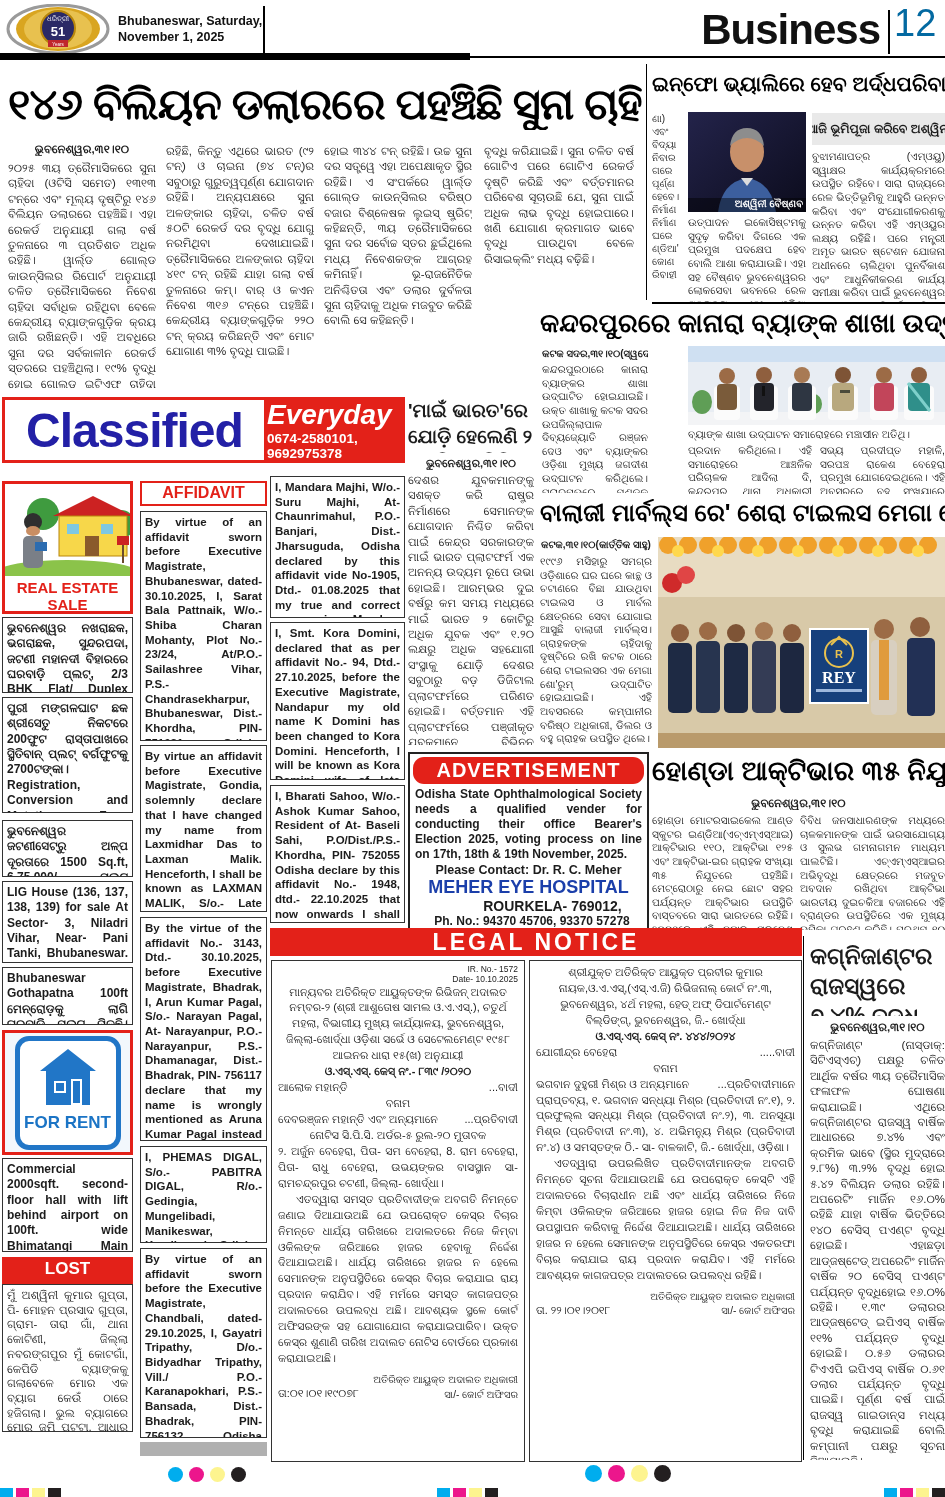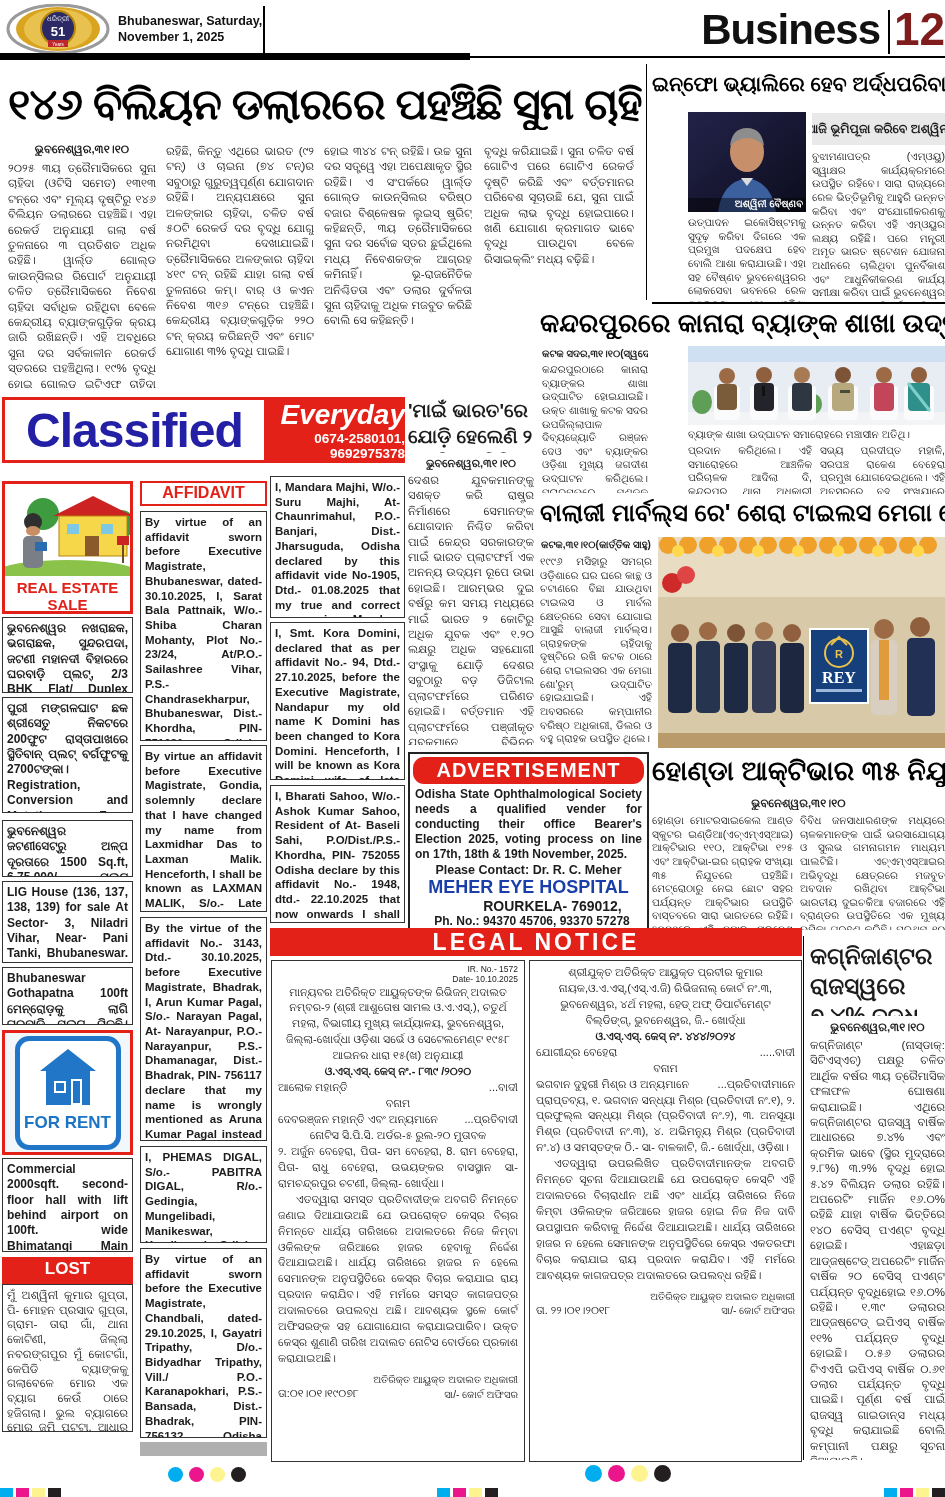--- a/index.html
+++ b/index.html
@@ -37,32 +37,33 @@
   </div>
   <div class="abs" style="left:118px;top:13px;width:145px;font-size:12.5px;font-weight:600;line-height:1.3;color:#111;">
     <div>Bhubaneswar, Saturday,</div>
     <div>November 1, 2025</div>
   </div>
   <div class="abs rule" style="left:263px;top:6px;width:2px;height:47px;"></div>
   <div class="abs rule" style="left:0;top:53px;width:470px;height:7px;"></div>
   <div class="abs rule" style="left:470px;top:56px;width:475px;height:2px;"></div>
   <div class="abs" style="left:640px;top:6px;width:240px;text-align:right;font-size:42px;font-weight:700;color:#111;letter-spacing:-1px;">Business</div>
   <div class="abs rule" style="left:888px;top:10px;width:2px;height:44px;"></div>
-  <div class="abs" style="left:894px;top:2px;width:50px;font-size:46px;font-weight:700;color:#7f1d1d;">12</div>
+  <div class="abs" style="left:894px;top:2px;width:50px;font-size:38px;font-weight:400;color:#0369a1;">12</div>
 
   <div class="abs hl" style="left:8px;top:80px;width:634px;font-size:43px;letter-spacing:-1px;">୧୪୬ ବିଲିୟନ ଡଲାରରେ ପହଞ୍ଚିଛି ସୁନା ଚାହିଦା</div>
   <div class="abs dl" style="left:8px;top:143px;width:148px;">ଭୁବନେଶ୍ୱର,୩୧।୧୦</div>
   <div class="abs bt" style="left:8px;top:161px;width:148px;height:227px;">୨୦୨୫ ୩ୟ ତ୍ରୈମାସିକରେ ସୁନା ଚାହିଦା (ଓଟିସି ସମେତ) ୧୩୧୩ ଟନ୍‌ରେ ଏବଂ ମୂଲ୍ୟ ଦୃଷ୍ଟିରୁ ୧୪୬ ବିଲିୟନ ଡଲାରରେ ପହଞ୍ଚିଛି। ଏହା ରେକର୍ଡ ଅନୁଯାୟୀ ଗଲା ବର୍ଷ ତୁଳନାରେ ୩ ପ୍ରତିଶତ ଅଧିକ ରହିଛି। ୱାର୍ଲ୍ଡ ଗୋଲ୍ଡ କାଉନ୍ସିଲର ରିପୋର୍ଟ ଅନୁଯାୟୀ ଚଳିତ ତ୍ରୈମାସିକରେ ନିବେଶ ଚାହିଦା ସର୍ବାଧିକ ରହିଥିବା ବେଳେ କେନ୍ଦ୍ରୀୟ ବ୍ୟାଙ୍କଗୁଡ଼ିକ କ୍ରୟ ଜାରି ରଖିଛନ୍ତି। ଏହି ଅବଧିରେ ସୁନା ଦର ସର୍ବକାଳୀନ ରେକର୍ଡ ସ୍ତରରେ ପହଞ୍ଚିଥିଲା। ୧୯% ବୃଦ୍ଧି ହୋଇ ଗୋଲ୍ଡ ଇଟିଏଫ୍ ଚାହିଦା ୨୨୨ ଟନ୍ ଛୁଇଁଛି।</div>
   <div class="abs bt" style="left:166px;top:144px;width:148px;height:244px;">ରହିଛି, କିନ୍ତୁ ଏଥିରେ ଭାରତ (୯୨ ଟନ୍) ଓ ଚାଇନା (୭୪ ଟନ୍)ର ସବୁଠାରୁ ଗୁରୁତ୍ୱପୂର୍ଣ୍ଣ ଯୋଗଦାନ ରହିଛି। ଅନ୍ୟପକ୍ଷରେ ସୁନା ଅଳଙ୍କାର ଚାହିଦା, ଚଳିତ ବର୍ଷ ୫୦ଟି ରେକର୍ଡ ଦର ବୃଦ୍ଧି ଯୋଗୁ ନରମିଥିବା ଦେଖାଯାଇଛି। ତ୍ରୈମାସିକରେ ଅଳଙ୍କାର ଚାହିଦା ୪୧୯ ଟନ୍ ରହିଛି ଯାହା ଗଲା ବର୍ଷ ତୁଳନାରେ କମ୍। ବାର୍ ଓ କଏନ ନିବେଶ ୩୧୬ ଟନ୍‌ରେ ପହଞ୍ଚିଛି। କେନ୍ଦ୍ରୀୟ ବ୍ୟାଙ୍କଗୁଡ଼ିକ ୨୨୦ ଟନ୍ କ୍ରୟ କରିଛନ୍ତି ଏବଂ ମୋଟ ଯୋଗାଣ ୩% ବୃଦ୍ଧି ପାଇଛି।</div>
   <div class="abs bt" style="left:324px;top:144px;width:148px;height:244px;">ହୋଇ ୩୪୪ ଟନ୍ ରହିଛି। ଉଚ୍ଚ ସୁନା ଦର ସତ୍ତ୍ୱେ ଏହା ଅପେକ୍ଷାକୃତ ସ୍ଥିର ରହିଛି। ଏ ସଂପର୍କରେ ୱାର୍ଲ୍ଡ ଗୋଲ୍ଡ କାଉନ୍ସିଲର ବରିଷ୍ଠ ବଜାର ବିଶ୍ଳେଷକ ଲୁଇସ୍ ଷ୍ଟ୍ରିଟ୍ କହିଛନ୍ତି, ୩ୟ ତ୍ରୈମାସିକରେ ସୁନା ଦର ସର୍ବୋଚ୍ଚ ସ୍ତର ଛୁଇଁଥିଲେ ମଧ୍ୟ ନିବେଶକଙ୍କ ଆଗ୍ରହ କମିନାହିଁ। ଭୂ-ରାଜନୈତିକ ଅନିଶ୍ଚିତତା ଏବଂ ଡଲାର ଦୁର୍ବଳତା ସୁନା ଚାହିଦାକୁ ଅଧିକ ମଜବୁତ କରିଛି ବୋଲି ସେ କହିଛନ୍ତି।</div>
   <div class="abs bt" style="left:484px;top:144px;width:150px;height:154px;">ବୃଦ୍ଧି କରିଯାଇଛି। ସୁନା ଚଳିତ ବର୍ଷ ଗୋଟିଏ ପରେ ଗୋଟିଏ ରେକର୍ଡ ଦୃଷ୍ଟି କରିଛି ଏବଂ ବର୍ତ୍ତମାନର ପରିବେଶ ସୂଚାଉଛି ଯେ, ସୁନା ପାଇଁ ଅଧିକ ଲାଭ ବୃଦ୍ଧି ହୋଇପାରେ। ଖଣି ଯୋଗାଣ କ୍ରମାଗତ ଭାବେ ବୃଦ୍ଧି ପାଉଥିବା ବେଳେ ରିସାଇକ୍ଲିଂ ମଧ୍ୟ ବଢ଼ିଛି।</div>
 
   <div class="abs rule" style="left:646px;top:64px;width:1px;height:236px;"></div>
 
   <div class="abs hl" style="left:652px;top:72px;width:293px;font-size:20.5px;">ଇନ୍ଫୋ ଭ୍ୟାଲିରେ ହେବ ଅର୍ଦ୍ଧପରିବାହୀ ନିର୍ମାଣ ୟୁନିଟ୍</div>
+  <div class="abs bts" style="left:652px;top:112px;width:32px;height:188px;font-size:10px;">ଣା) ଏବଂ ବିଦ୍ୟା ନିବାର ଗରେ ପୂର୍ଣ୍ଣ ହେବେ। ନିର୍ମାଣ ନିର୍ମାଣ ଘରେ ଣ୍ଡିଆ' କୋଣ ରିବାହୀ</div>
   <div class="abs" style="left:688px;top:112px;width:118px;height:100px;">
     <svg width="118" height="100" viewBox="0 0 118 100">
       <rect width="118" height="100" fill="#14142c"></rect>
       <rect width="118" height="100" fill="url(#g1)"></rect>
       <defs>
           <linearGradient id="g1" x1="0" y1="0" x2="1" y2="1">
         <stop offset="0" stop-color="#23234a"></stop>
             <stop offset="1" stop-color="#0c0c1d"></stop>
           </linearGradient>
         </defs>
@@ -198,21 +199,21 @@
     <div style="margin:1px 5px;font-size:12px;font-weight:600;line-height:1.25;text-align:justify;">Odisha State Ophthalmological Society needs a qualified vender for conducting their office Bearer's Election 2025, voting process on line on 17th, 18th &amp; 19th November, 2025.</div>
     <div class="center" style="font-size:12.5px;font-weight:600;">Please Contact: Dr. R. C. Meher</div>
     <div class="center" style="font-size:18px;font-weight:700;color:#1b3faa;">MEHER EYE HOSPITAL</div>
     <div class="center" style="font-size:14px;font-weight:700;padding-left:48px;">ROURKELA- 769012,</div>
     <div class="center" style="font-size:12px;font-weight:700;margin-left:7px;">Ph. No.: 94370 45706, 93370 57278</div>
   </div>
 
   <div class="abs" style="left:2px;top:397px;width:265px;height:66px;border:3px solid #e32119;box-sizing:border-box;display:flex;align-items:center;justify-content:center;">
     <span style="font-size:48px;font-weight:700;color:#2320a6;letter-spacing:-1px;">Classified</span>
   </div>
-  <div class="abs" style="left:267px;top:397px;width:138px;height:66px;background:#e32119;color:#fff;text-align:right;box-sizing:border-box;padding-top:2px;">
+  <div class="abs" style="left:267px;top:397px;width:138px;height:66px;background:#e32119;color:#fff;text-align:left;box-sizing:border-box;padding-top:2px;">
     <div style="font-size:28px;font-weight:700;font-style:italic;">Everyday</div>
     <div style="font-size:13.5px;font-weight:700;">0674-2580101, 9692975378</div>
   </div>
 
   <div class="abs" style="left:2px;top:481px;width:131px;height:133px;border:3px solid #e32119;box-sizing:border-box;text-align:center;overflow:hidden;">
     <svg width="125" height="92" viewBox="0 0 125 92">
       <rect width="125" height="92" fill="#ffffff"></rect>
       <ellipse cx="62" cy="88" rx="70" ry="12" fill="#8bc34a"></ellipse>
       <circle cx="38" cy="30" r="16" fill="#3f9b3f"></circle>
         <circle cx="116" cy="40" r="14" fill="#3f9b3f"></circle>

